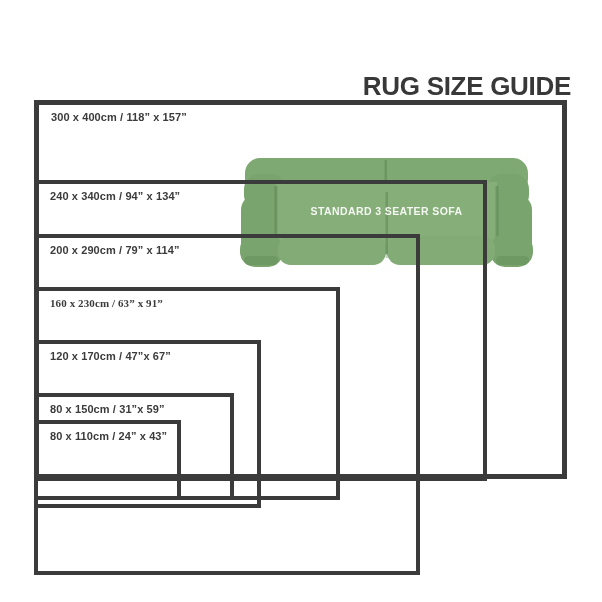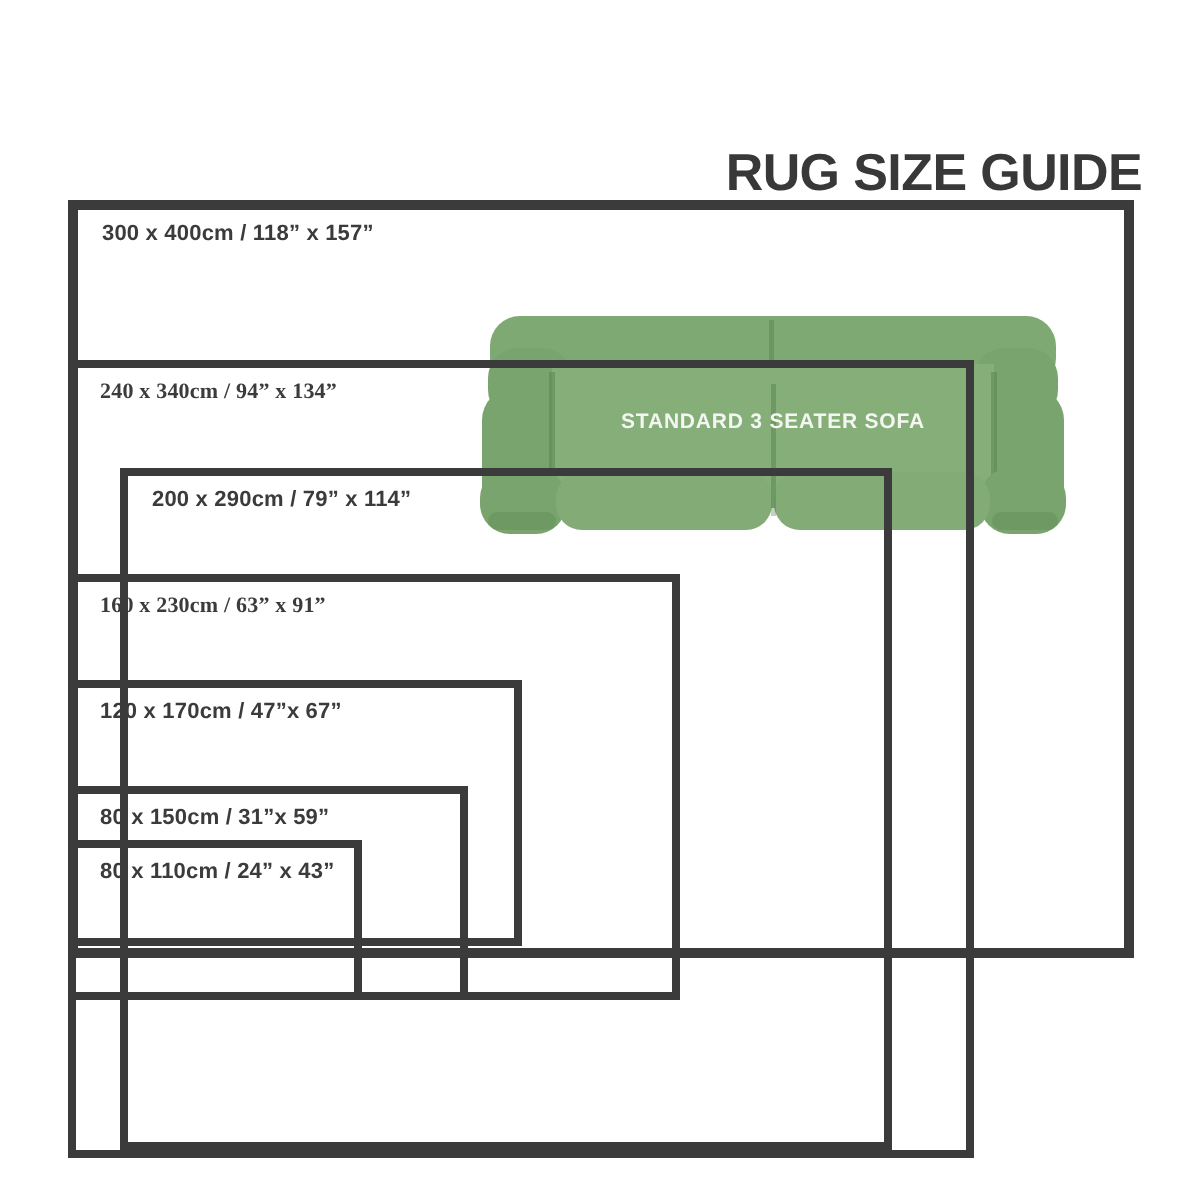--- a/index.html
+++ b/index.html
@@ -81,30 +81,30 @@
       <rect x="145.5" y="36" width="2.5" height="66" class="f-seam"></rect>
     </g>
   </svg>
 
   <div class="sofa-label">STANDARD 3 SEATER SOFA</div>
 
   <div id="rug-stack">
       <div class="rug-rect" style="top: 100.25px; width: 533px; height: 379px; border-width: 5px;">
         <div class="rug-label">300 x 400cm / 118” x 157”</div>
       </div>
-      <div class="rug-rect" style="top: 180.2px; width: 453.05px; height: 399px; border-width: 4px; font-family: Liberation Serif, serif;">
+      <div class="rug-rect" style="top: 180.2px; width: 453.05px; height: 301px; border-width: 4px;">
         <div class="rug-label">240 x 340cm / 94” x 134”</div>
       </div>
-      <div class="rug-rect" style="top: 233.5px; width: 386.425px; height: 341px; border-width: 4px; margin-left: 26px;">
+      <div class="rug-rect" style="top: 233.5px; width: 386.425px; height: 341px; border-width: 4px;">
         <div class="rug-label">200 x 290cm / 79” x 114”</div>
       </div>
       <div class="rug-rect" style="top: 286.8px; width: 306.475px; height: 213.2px; border-width: 4px; font-family: Liberation Serif, serif;">
         <div class="rug-label">160 x 230cm / 63” x 91”</div>
       </div>
-      <div class="rug-rect" style="top: 340.1px; width: 226.525px; height: 133px; border-width: 4px;">
+      <div class="rug-rect" style="top: 340.1px; width: 226.525px; height: 168px; border-width: 4px;">
         <div class="rug-label">120 x 170cm / 47”x 67”</div>
       </div>
       <div class="rug-rect" style="top: 393.4px; width: 199.875px; height: 106.6px; border-width: 4px;">
         <div class="rug-label">80 x 150cm / 31”x 59”</div>
       </div>
       <div class="rug-rect" style="top: 420.05px; width: 146.575px; height: 79.95px; border-width: 4px;">
         <div class="rug-label">80 x 110cm / 24” x 43”</div>
       </div>
     </div>
 

